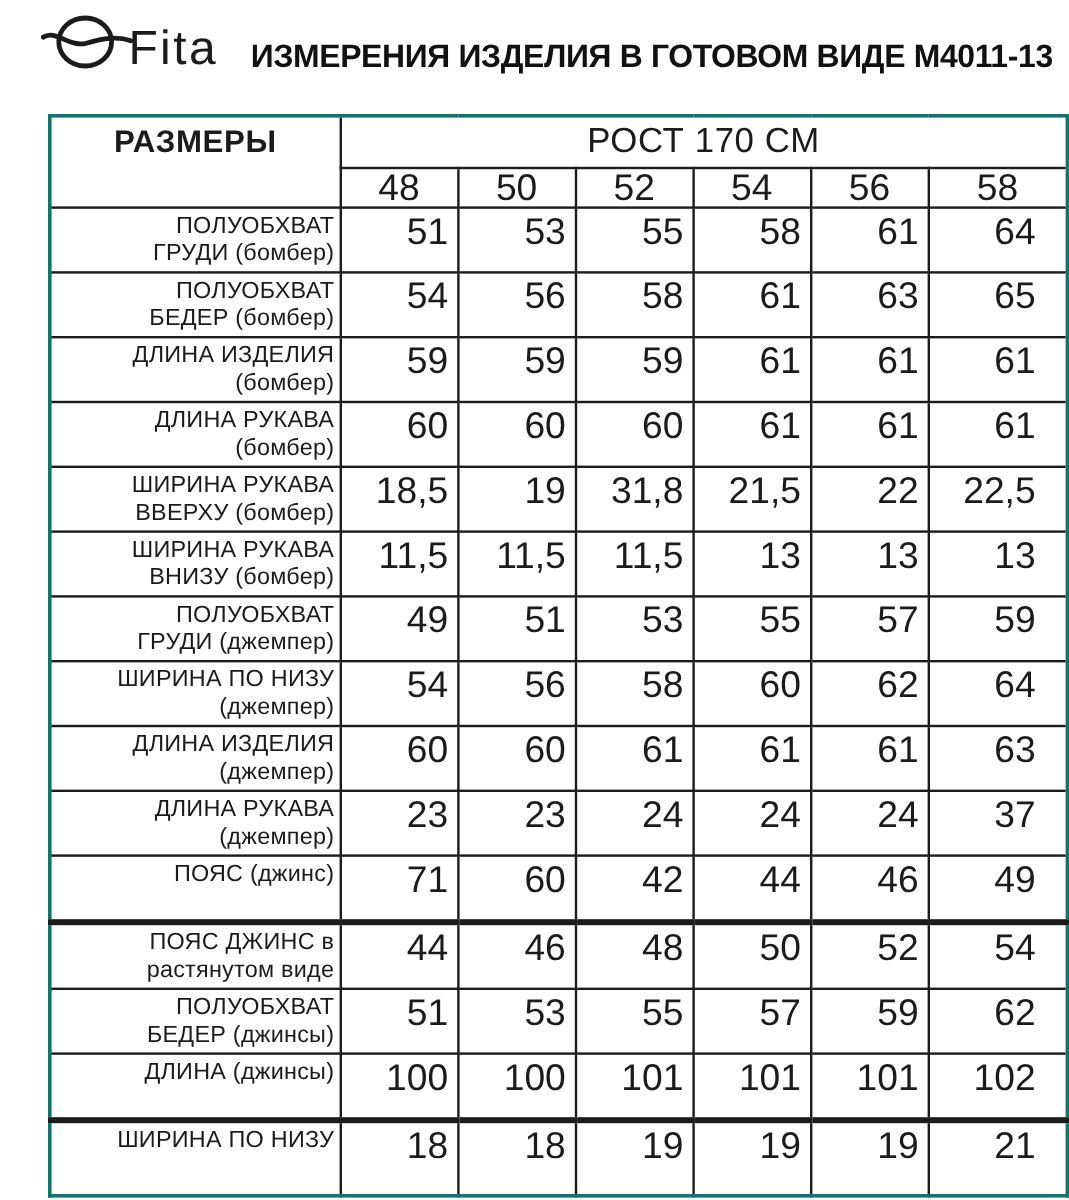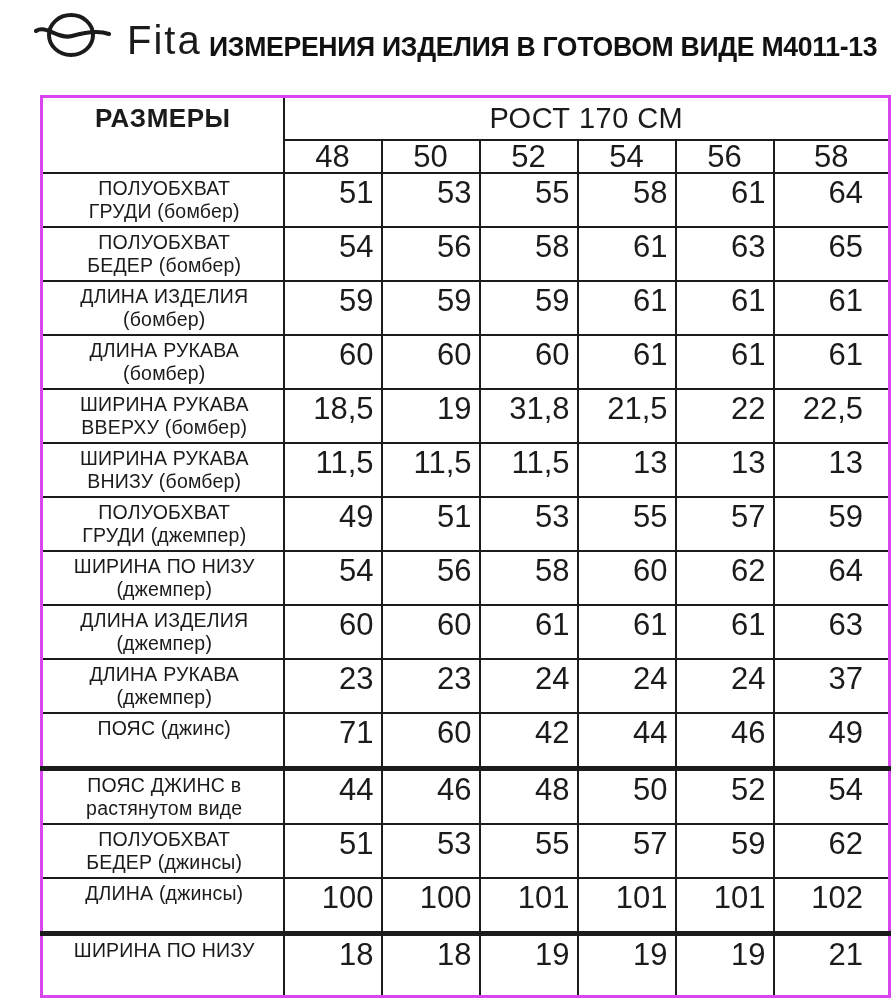--- a/index.html
+++ b/index.html
@@ -8,52 +8,52 @@
     font-family:"Liberation Sans", sans-serif;color:#1b1b1b;
     position:relative;overflow:hidden;
   }
   .page{position:absolute;inset:0;background:#ffffff;}
 
   
   .logo-mark{position:absolute;left:34px;top:10px;width:80px;height:52px;}
   .brand-name{
     position:absolute;left:107px;top:20px;
     font-size:40px;font-weight:400;letter-spacing:2px;line-height:1;
-    color:#1b1b1b;white-space:nowrap;margin-left:20px;
+    color:#1b1b1b;white-space:nowrap;
   }
   .page-title{
     position:absolute;left:209px;top:34px;
     font-size:27px;font-weight:700;letter-spacing:-0.3px;line-height:1;
     color:#111;white-space:nowrap;transform:scaleX(0.985);transform-origin:left;
   }
 
   
   table.size-table{
     position:absolute;left:40px;top:95px;width:848px;
     border-collapse:collapse;table-layout:fixed;
-    border:3px solid #d946ef;
+    border:3px solid #0f766e;
   }
   .size-table th,.size-table td{
     border:2px solid #1c1c1c;background:#fff;
     font-weight:400;color:#1b1b1b;
   }
   th.corner-header{
     font-size:26px;font-weight:700;text-align:center;vertical-align:top;
     padding-top:5px;letter-spacing:0.5px;
   }
   th.group-header{
     font-size:29px;font-weight:400;text-align:center;height:29px;
     letter-spacing:0.5px;padding:4px;
   }
   td.size-head{
     font-size:31px;text-align:center;height:29px;padding:0;line-height:31px;
   }
   tbody td{height:47px;vertical-align:top;}
   td.row-label{
-    font-size:19.5px;line-height:23px;text-align:center;
+    font-size:19.5px;line-height:23px;text-align:right;
     padding:3px 4px 2px 7px;white-space:pre-line;letter-spacing:0.2px;
   }
   td.cell-value{
     font-size:31px;line-height:33px;text-align:right;
     padding:2px 7px 0 0;
   }
   tbody tr td:last-child{padding-right:25px;}
   tr.thick-top td{border-top-width:5px;}
   tr.tall td{height:54px;}
 </style>

